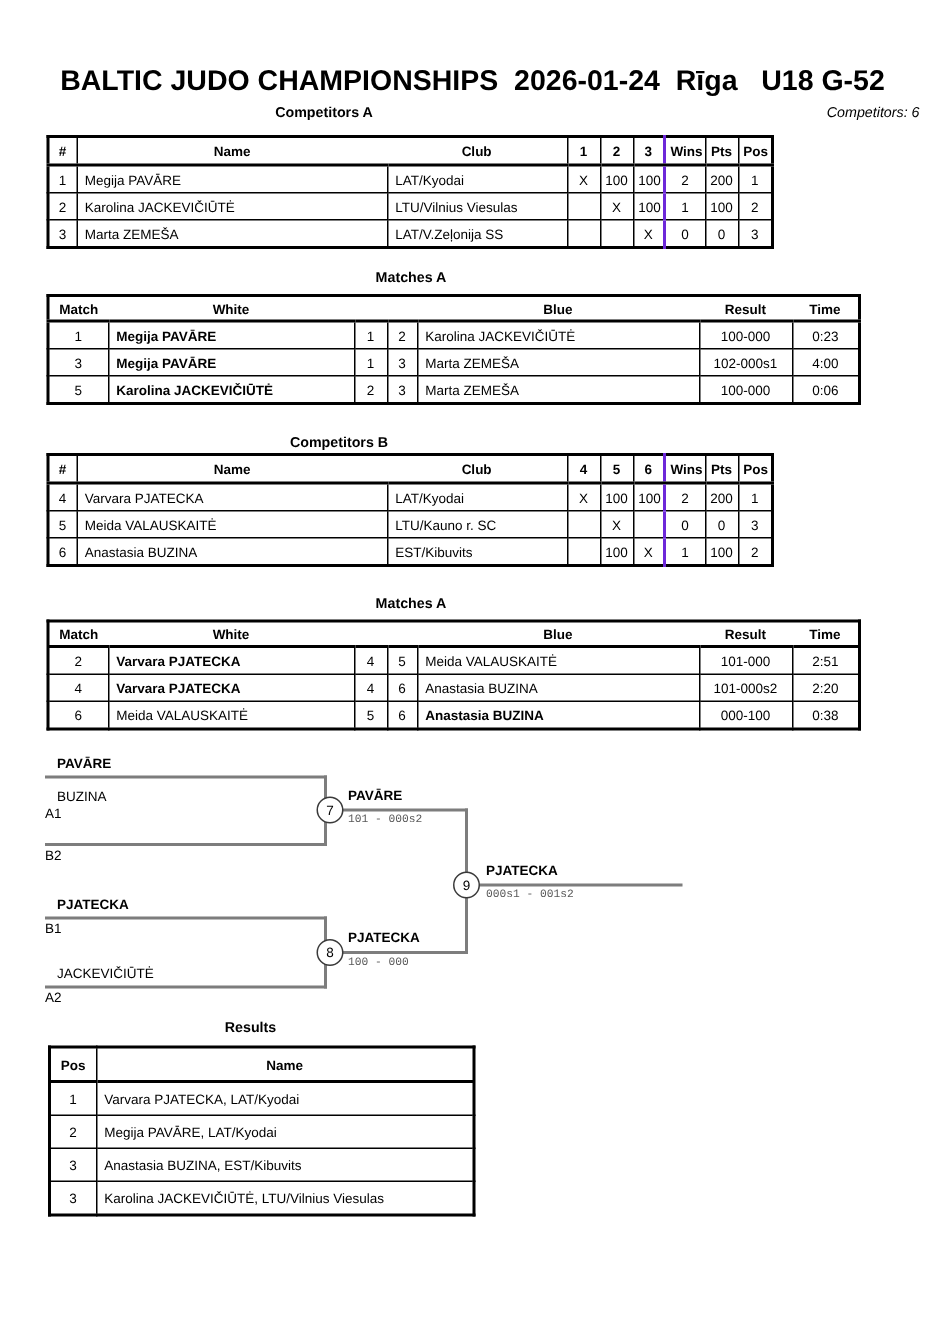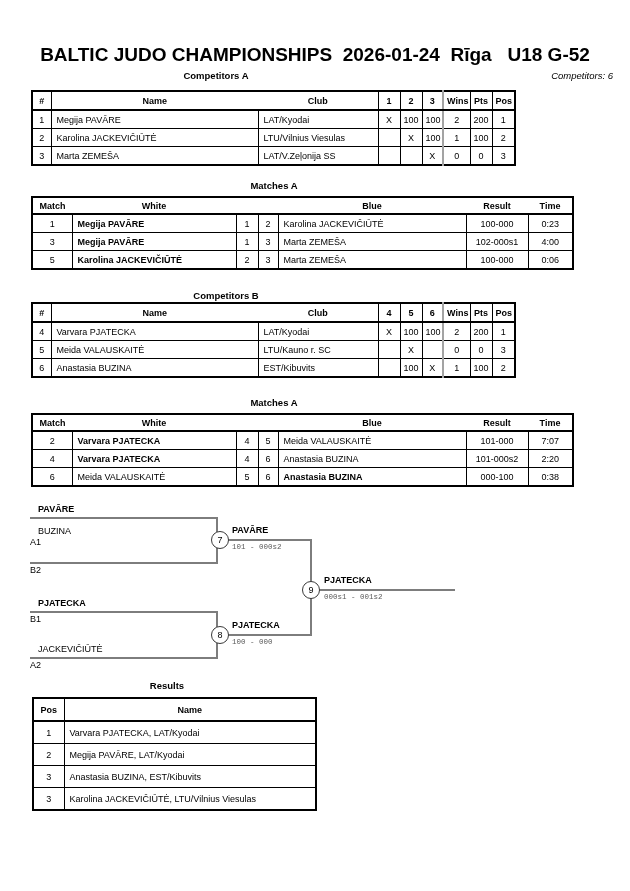--- a/index.html
+++ b/index.html
@@ -14,21 +14,21 @@
 
   table{position:absolute;border-collapse:collapse;table-layout:fixed;background:#fff;}
   table.grid{border:2px solid #000;}
   .grid td{border:1px solid #000;font-size:9px;padding:0 3px;white-space:nowrap;
            overflow:hidden;text-align:center;}
   .grid th{font-size:9px;font-weight:bold;padding:0 3px;white-space:nowrap;overflow:hidden;
            border-bottom:2px solid #000;border-left:none;border-right:none;text-align:center;}
   .grid td.l{text-align:left;padding-left:5px;}
   .comp-tbl th,.comp-tbl td{height:17px;}
   .comp-tbl th.hdl{border-left:1px solid #000;}
-  .comp-tbl th.gsep,.comp-tbl td.gsep{border-left:2px solid #a3a3a3;}
+  .comp-tbl th.gsep,.comp-tbl td.gsep{border-left:2px solid #6d28d9;}
   .match-tbl th{height:15px;}
   .match-tbl td{height:17px;}
   .res-tbl th{height:21px;}
   .res-tbl td{height:21px;}
   td.w{font-weight:bold;}
 
   .bk-line{position:absolute;background:#7d7d7d;z-index:1;}
   .bk-circle{position:absolute;width:16px;height:16px;border:1px solid #3a3a3a;border-radius:50%;
              background:#fff;z-index:2;font-size:9px;line-height:16px;text-align:center;}
   .bk-name{position:absolute;font-size:9px;font-weight:bold;white-space:nowrap;z-index:3;}
@@ -246,21 +246,21 @@
       </tr>
     </thead>
     <tbody>
       <tr>
         <td>2</td>
         <td class="l w">Varvara PJATECKA</td>
         <td>4</td>
         <td>5</td>
         <td class="l">Meida VALAUSKAITĖ</td>
         <td>101-000</td>
-        <td>7:07</td>
+        <td>2:51</td>
       </tr>
       <tr>
         <td>4</td>
         <td class="l w">Varvara PJATECKA</td>
         <td>4</td>
         <td>6</td>
         <td class="l">Anastasia BUZINA</td>
         <td>101-000s2</td>
         <td>2:20</td>
       </tr>

